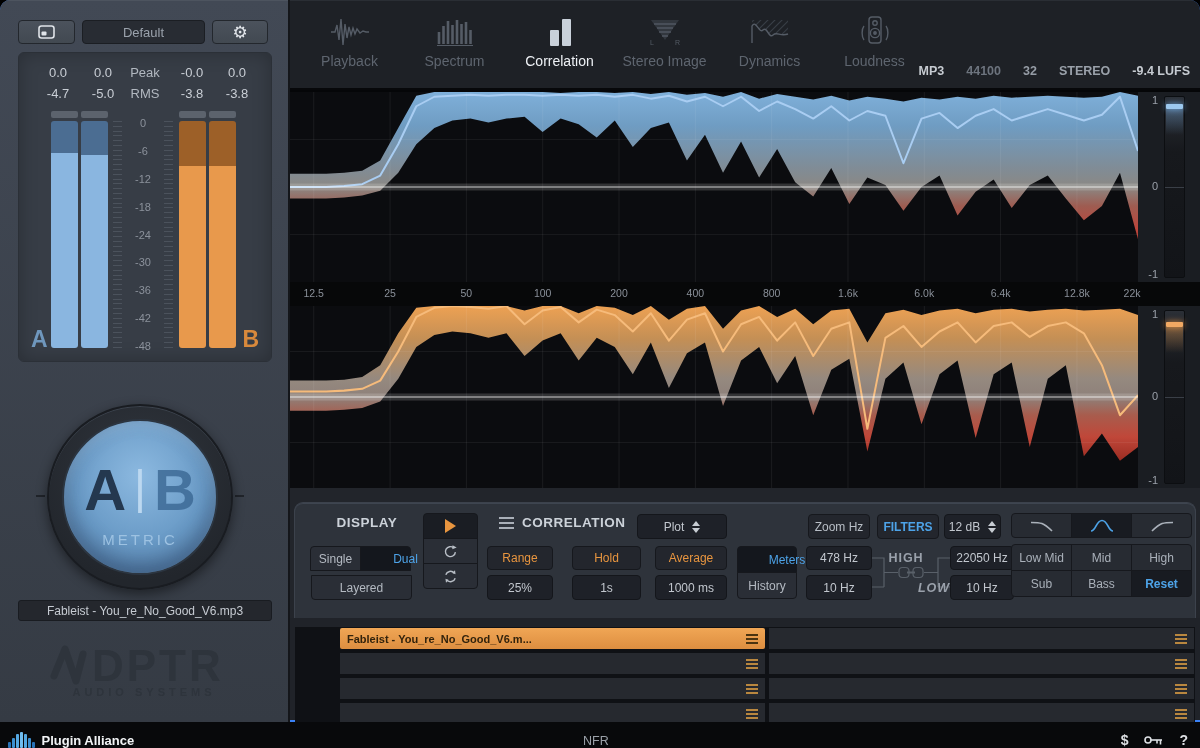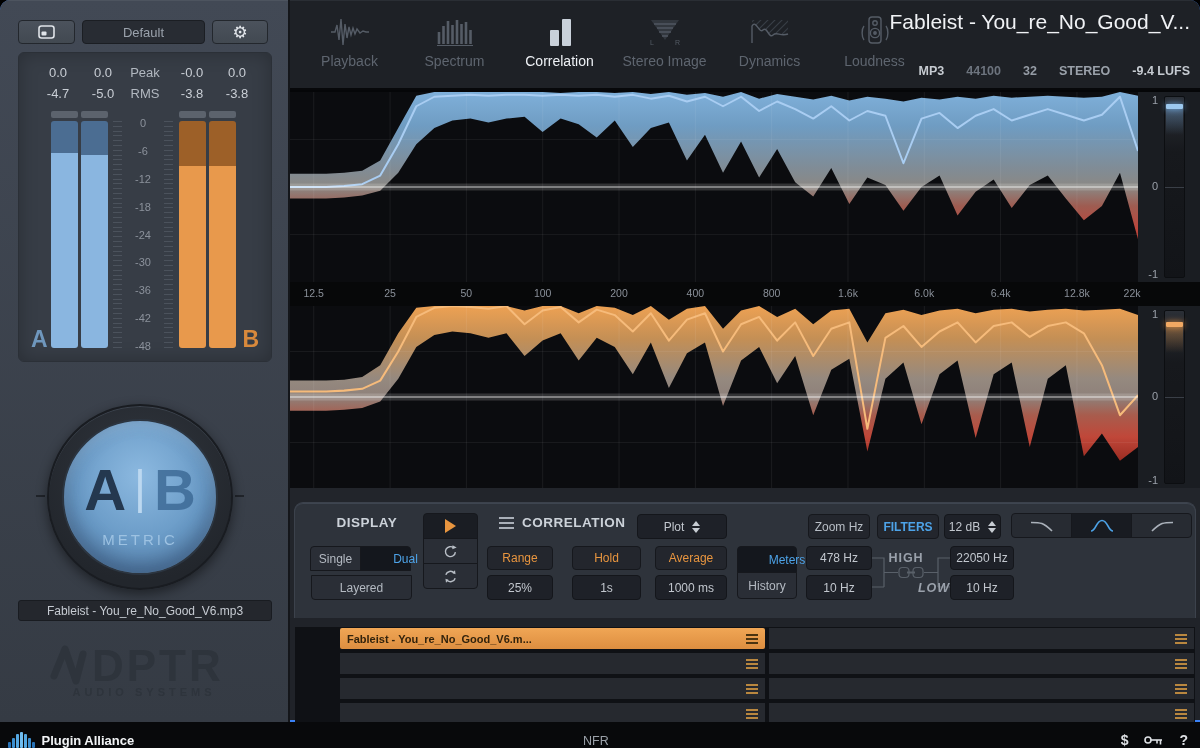--- a/index.html
+++ b/index.html
@@ -325,23 +325,20 @@
               <rect x="14" y="2" width="12" height="26" rx="3"></rect>
               <circle cx="20" cy="8" r="2.2"></circle>
               <circle cx="20" cy="18" r="4.6"></circle>
                 <circle cx="20" cy="18" r="1.2" fill="#555c66"></circle>
               <path d="M9,11 C6.5,14 6.5,22 9,25"></path>
                 <path d="M31,11 C33.5,14 33.5,22 31,25"></path>
             </svg>
           </span>
           <span class="tab-label">Loudness</span>
         </div>
-        <div class="header-info">
-          <div class="header-title">Fableist - You_re_No_Good_V...</div>
-        </div>
         <div class="header-meta">
           <span class="m-format">MP3</span>
           <span class="m-rate">44100</span>
           <span class="m-bits">32</span>
           <span class="m-chan">STEREO</span>
           <span class="m-lufs">-9.4 LUFS</span>
         </div>
       </div>
 
       <div class="plot-row plot-row-a" style="height:192px;">
@@ -549,20 +546,28 @@
             <svg width="28" height="15" viewBox="0 0 28 15">
               <path d="M3,13 C8,13 8,2.5 14,2.5 C20,2.5 20,13 25,13" fill="none" stroke="#4da3e8" stroke-width="1.7"></path>
             </svg>
           </div>
           <div class="eq-cell icon-row" style="border-radius:0 4px 4px 0;">
             <svg width="28" height="15" viewBox="0 0 28 15">
               <path d="M4,13 C13,4.5 15,4.5 25,4.5" fill="none" stroke="#aab1ba" stroke-width="1.7"></path>
             </svg>
           </div>
         </div>
+        <div class="eq-grid" style="left:722px;top:57px;width:185px;">
+          <div class="eq-cell lbl-row" style="border-radius:4px 0 0 0;">Low Mid</div>
+          <div class="eq-cell lbl-row">Mid</div>
+          <div class="eq-cell lbl-row" style="border-radius:0 4px 0 0;">High</div>
+          <div class="eq-cell lbl-row" style="border-radius:0 0 0 4px;">Sub</div>
+          <div class="eq-cell lbl-row">Bass</div>
+          <div class="eq-cell lbl-row sel txt-blue" style="border-radius:0 0 4px 0;font-weight:bold;">Reset</div>
+        </div>
       </div>
 
       <div class="playlist">
         <div class="pl-grid" id="pl-grid">
             <div class="pl-cell active">
               <span class="pl-name">Fableist - You_re_No_Good_V6.m...</span>
               <span class="pl-burger">
                 <i></i>
                 <i></i>
                 <i></i>

